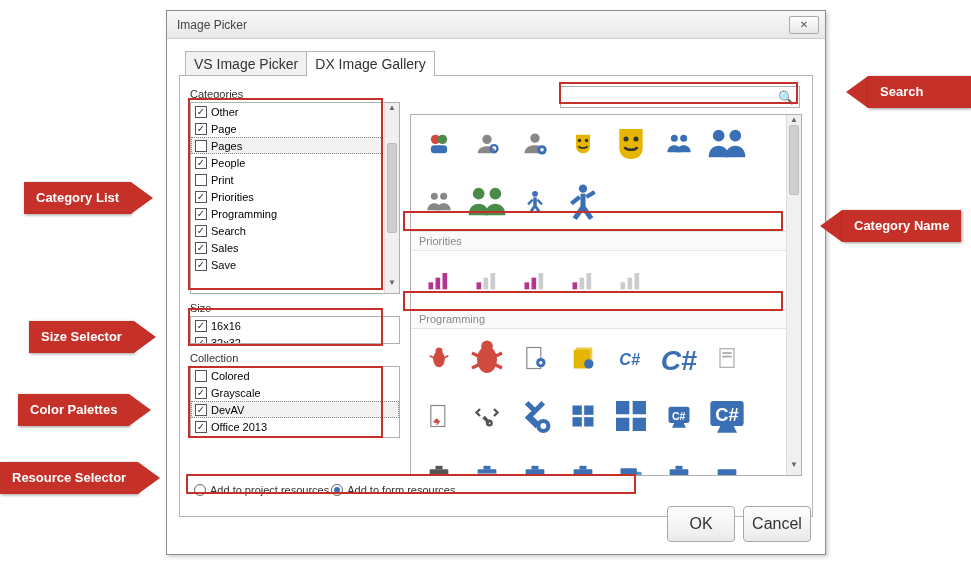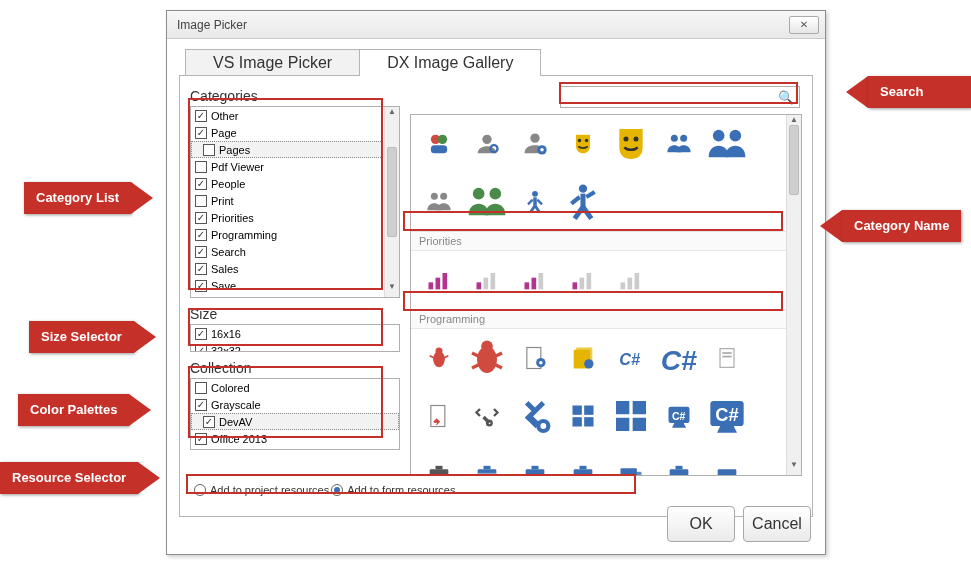--- a/index.html
+++ b/index.html
@@ -21,45 +21,45 @@
     width:30px; height:18px; border:1px solid #aaa; border-radius:2px;
     background:linear-gradient(#fff,#e6e6e6);
     display:flex; align-items:center; justify-content:center;
     font-size:10px; color:#555; cursor:default;
   }
   .body { padding:8px 12px 8px 12px; }
 
   
   .tabs { display:flex; align-items:flex-end; height:24px; margin:4px 0 0 6px; }
   .tab {
-    font-size:16px; padding:4px 27px; border:1px solid #b5b5b5;
+    font-size:14px; padding:4px 8px; border:1px solid #b5b5b5;
     border-bottom:none; background:#f2f2f2; color:#333; margin-right:-1px;
     position:relative; top:1px;
   }
   .tab.active { background:#fff; z-index:2; }
   .tabpanel {
     border:1px solid #b5b5b5; background:#fff; padding:10px 10px 8px 10px;
     height:442px; position:relative;
   }
 
   .columns { display:flex; gap:10px; height:390px; }
   .leftcol { width:210px; display:flex; flex-direction:column; }
   .rightcol { flex:1; display:flex; flex-direction:column; }
 
-  .section-label { font-size:14px; color:#333; margin:2px 0 2px 0; }
+  .section-label { font-size:11px; color:#333; margin:2px 0 2px 0; }
   .listbox {
     border:1px solid #b0b0b0; background:#fff; font-size:11px;
     overflow:hidden; position:relative;
   }
   .listbox.scroll { overflow:hidden; }
   .listbox .items { overflow:hidden; }
   .li {
     display:flex; align-items:center; height:17px; padding:0 4px; gap:4px;
   }
-  .li.selected { background:#f2f2f2; border:1px dotted #888; height:17px; padding:0 11px;}
+  .li.selected { background:#f2f2f2; border:1px dotted #888; height:17px; padding:0 3px;}
   .chk {
     width:12px; height:12px; border:1px solid #555; display:inline-flex;
     align-items:center; justify-content:center; font-size:10px; color:#333;
     background:#fff;
   }
   .chk.checked::after { content:"✓"; line-height:10px; font-size:10px; color:#333; }
   .scrollbar {
     position:absolute; right:0; top:0; bottom:0; width:15px;
     background:#f0f0f0; border-left:1px solid #ddd;
   }
@@ -176,24 +176,20 @@
                   <span class="chk checked"></span>
                   <span>Other</span>
                 </div>
                 <div class="li">
                   <span class="chk checked"></span>
                   <span>Page</span>
                 </div>
                 <div class="li selected">
                   <span class="chk"></span>
                   <span>Pages</span>
-                </div>
-                <div class="li">
-                  <span class="chk"></span>
-                  <span>Pdf Viewer</span>
                 </div>
                 <div class="li">
                   <span class="chk checked"></span>
                   <span>People</span>
                 </div>
                 <div class="li">
                   <span class="chk"></span>
                   <span>Print</span>
                 </div>
                 <div class="li">

